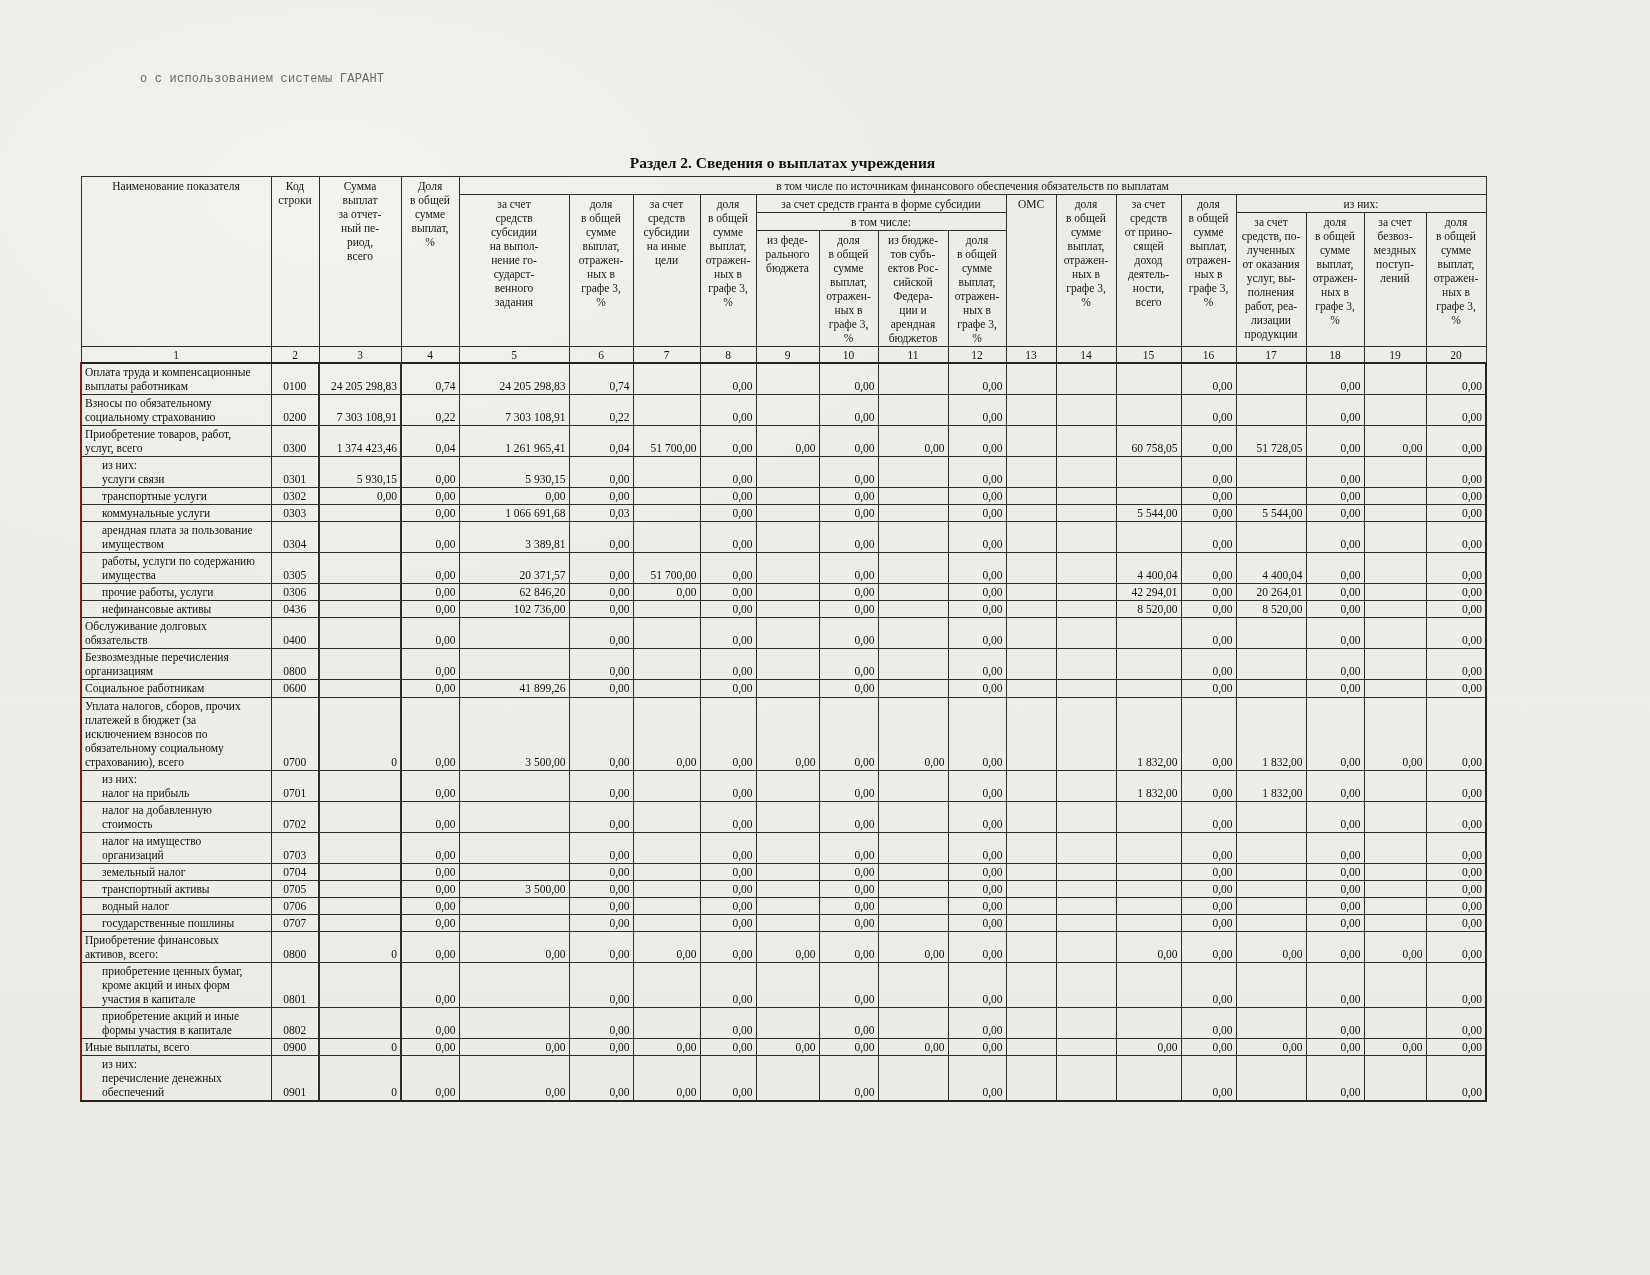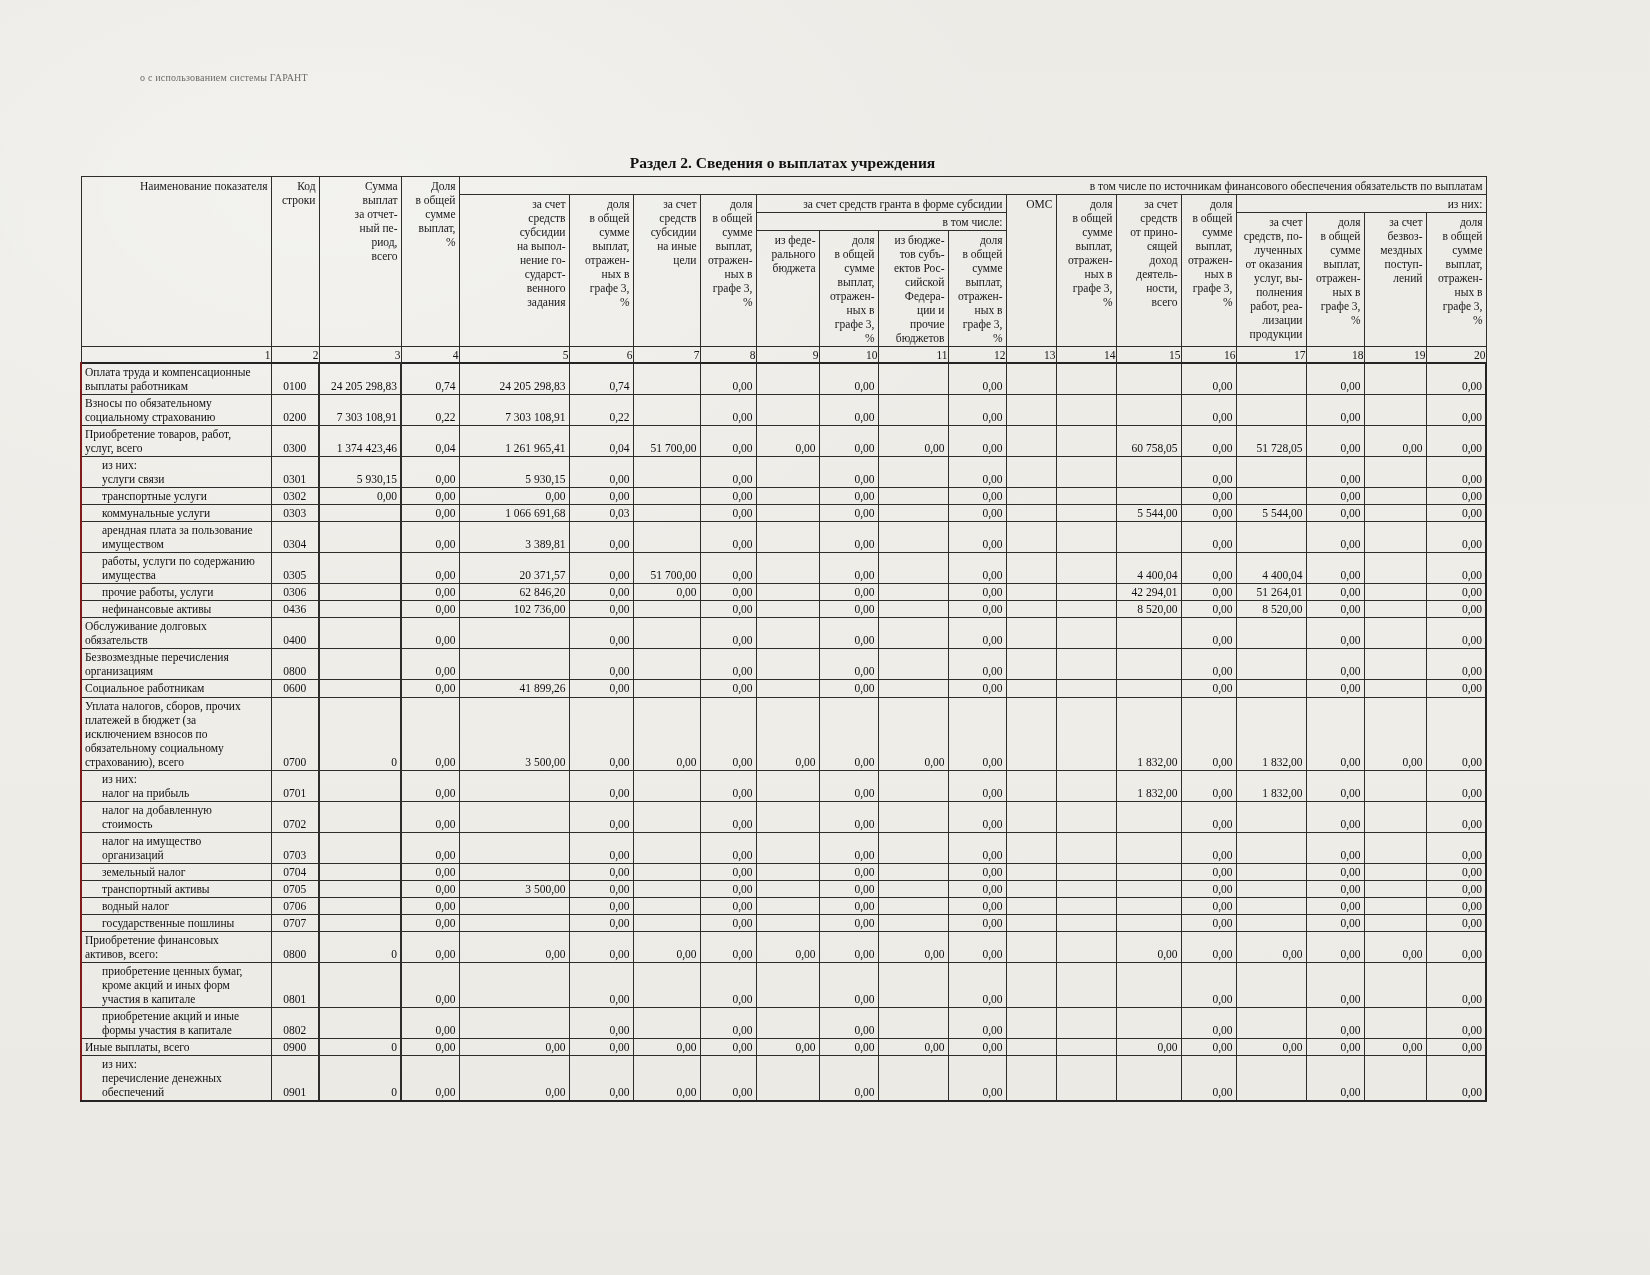--- a/index.html
+++ b/index.html
@@ -9,41 +9,41 @@
     background-image:
       radial-gradient(1200px 700px at 20% 15%, rgba(255,255,255,.35), rgba(255,255,255,0) 60%),
       linear-gradient(180deg, #ecebe6 0%, #eeede8 55%, #eae9e4 100%);
     font-family:"Liberation Serif", serif;
     color:#141414;
     position:relative;
     overflow:hidden;
   }
   .watermark{
     position:absolute;left:140px;top:72px;
-    font-family:Liberation Serif, serif;
-    font-size:10px;color:#6a6a6a;letter-spacing:.2px;
+    font-family:Liberation Mono, monospace;
+    font-size:12px;color:#6a6a6a;letter-spacing:.2px;
   }
   .title{
     position:absolute;left:80px;top:154px;width:1405px;
     text-align:center;font-weight:bold;font-size:15.5px;color:#111;
   }
   table{
     position:absolute;left:80px;top:176px;width:1405px;
     border-collapse:collapse;table-layout:fixed;
     background:transparent;
   }
   th,td{
     border:1px solid #2e2d2b;
     font-size:11.5px;line-height:1.22;
     padding:1px 3px;
     white-space:pre-line;
     font-weight:normal;
     overflow:hidden;
   }
-  thead th{text-align:right;vertical-align:top;padding-top:2px;color:#17171a;}
+  thead th{text-align:center;vertical-align:top;padding-top:2px;color:#17171a;}
   thead tr.numsrow th{height:15px;vertical-align:middle;padding:0;font-size:11.5px;}
   tbody td{vertical-align:bottom;color:#101014;}
   td.name{text-align:left;padding-left:3px;}
   td.name.ind{padding-left:20px;}
   td.code{text-align:center;}
   td.num{text-align:right;padding-right:3px;white-space:nowrap;}
   
   tbody tr:first-child td{border-top:2px solid #242424;}
   tbody tr:last-child td{border-bottom:2px solid #242424;}
   tbody td:first-child{border-left:2px solid #7f1d1d;}
@@ -199,21 +199,21 @@
 отражен-
 ных в
 графе 3,
 %</th>
       <th>из бюдже-
 тов субъ-
 ектов Рос-
 сийской
 Федера-
 ции и
-прочие
+арендная
 бюджетов</th>
       <th>доля
 в общей
 сумме
 выплат,
 отражен-
 ных в
 графе 3,
 %</th>
     </tr>
@@ -433,21 +433,21 @@
         <td class="num">0,00</td>
         <td class="num">0,00</td>
         <td class="num"></td>
         <td class="num">0,00</td>
         <td class="num"></td>
         <td class="num">0,00</td>
         <td class="num"></td>
         <td class="num"></td>
         <td class="num">42 294,01</td>
         <td class="num">0,00</td>
-        <td class="num">51 264,01</td>
+        <td class="num">20 264,01</td>
         <td class="num">0,00</td>
         <td class="num"></td>
         <td class="num">0,00</td>
       </tr>
       <tr>
         <td class="name ind">нефинансовые активы</td>
         <td class="code">0436</td>
         <td class="num"></td>
         <td class="num">0,00</td>
         <td class="num">102 736,00</td>

